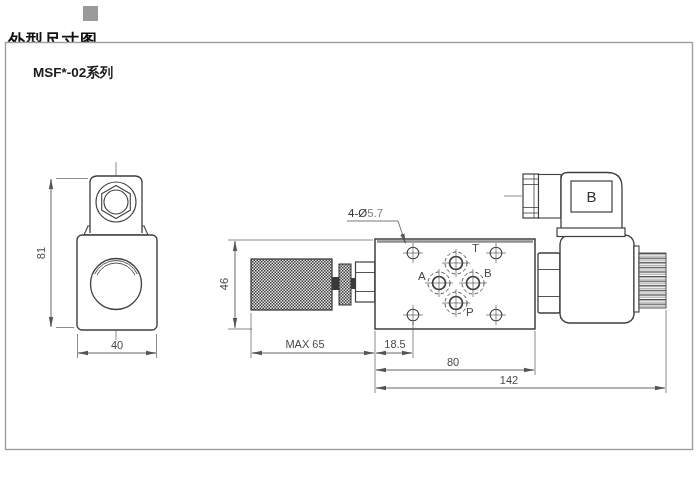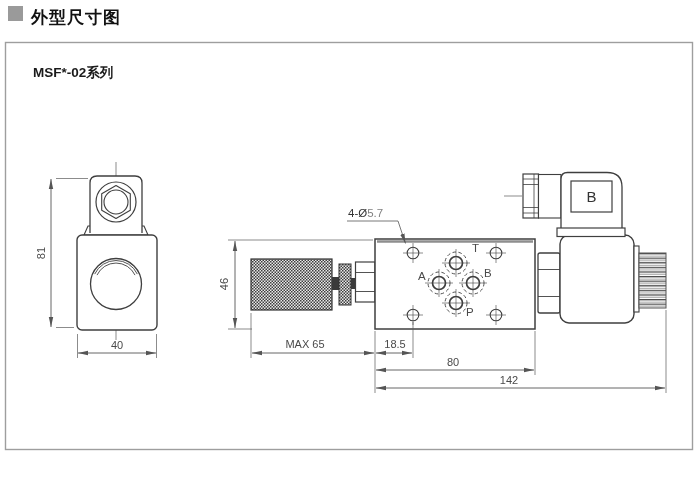--- a/index.html
+++ b/index.html
@@ -1,18 +1,18 @@
 <!DOCTYPE html>
 <html><head>
 <meta charset="utf-8">
 <style>
   html,body{margin:0;padding:0;background:#fff;}
   .page{position:relative;width:700px;height:486px;background:#ffffff;overflow:hidden;
         font-family:"Liberation Sans", sans-serif;}
-  .title-row{position:absolute;left:8px;top:6px;display:flex;align-items:flex-start;gap:8px;}
+  .title-row{position:absolute;left:8px;top:6px;display:flex;align-items:flex-end;gap:8px;flex-direction:column;}
   .title-sq{width:15px;height:15px;background:#9a9a9a;display:inline-block;}
   .title-text{font-size:17px;font-weight:bold;color:#111;letter-spacing:1px;}
   .drawing-svg{position:absolute;left:0;top:0;}
   text{font-family:"Liberation Sans", sans-serif;}
   .dim{fill:#4a4a4a;font-size:11px;}
   .port-lbl{fill:#4a4a4a;font-size:11.5px;}
   .series{fill:#1a1a1a;font-size:13.5px;font-weight:bold;}
   .conn-lbl{fill:#333;font-size:15px;}
   .outline{stroke:#3f3f3f;fill:#fff;}
   .thin{stroke:#5a5a5a;stroke-width:0.7;fill:none;}

